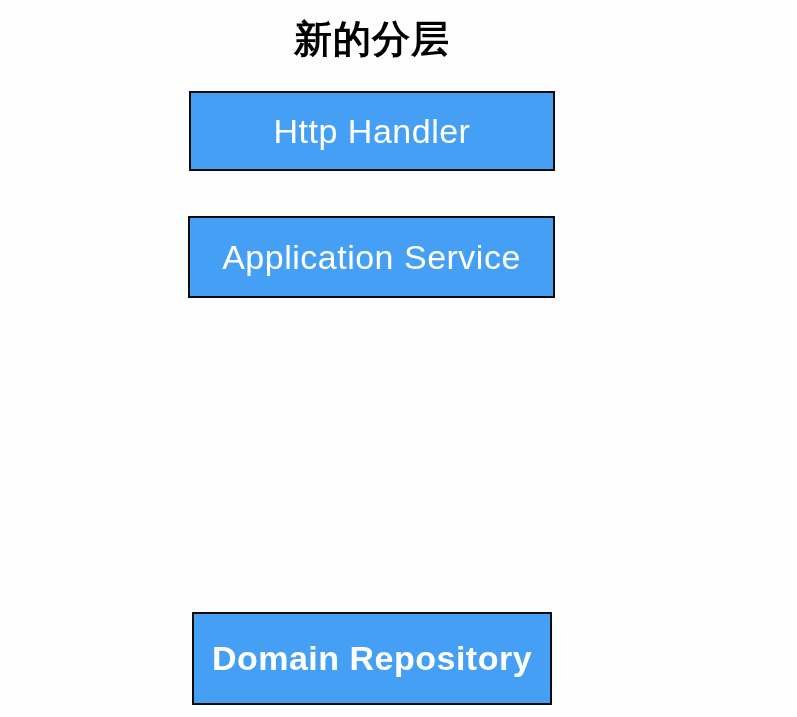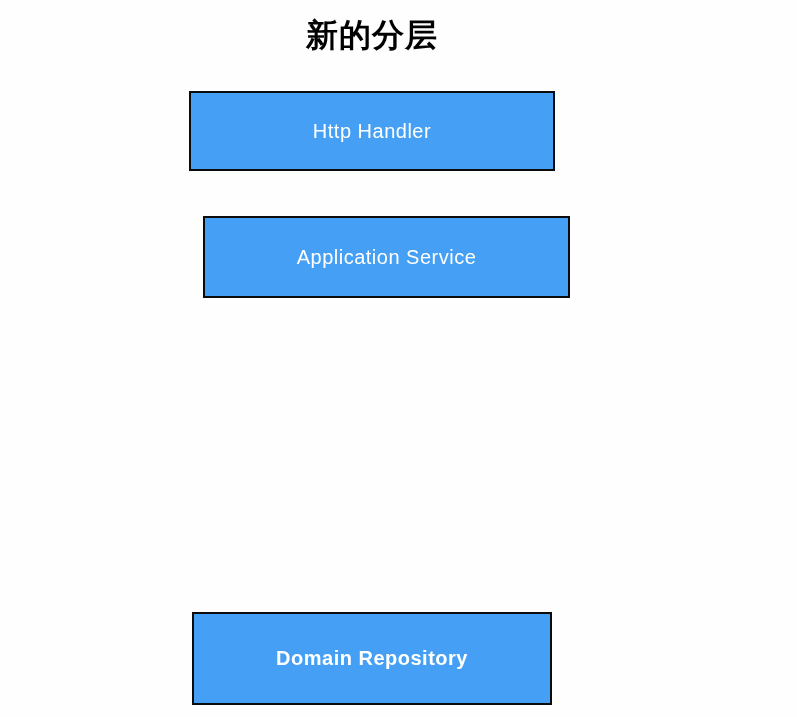--- a/index.html
+++ b/index.html
@@ -17,40 +17,40 @@
   .diagram {
     position: absolute;
     inset: 0;
   }
   .diagram-title {
     position: absolute;
     left: 188px;
     top: 14px;
     width: 368px;
     text-align: center;
-    font-size: 32px;
+    font-size: 38px;
     font-weight: 700;
     color: var(--title, #000000);
     letter-spacing: 1px;
   }
   .layer-box {
     position: absolute;
     box-sizing: border-box;
     background: var(--fill, #45a0f5);
     border: 2.5px solid var(--border, #0b0b0b);
     display: flex;
     align-items: center;
     justify-content: center;
     color: var(--text, #ffffff);
-    font-size: 20px;
+    font-size: 34px;
     font-weight: 400;
     letter-spacing: 0.5px;
   }
   .b0 { left: 189px; top: 91px;  width: 366px; height: 80px; }
-  .b1 { left: 188px; top: 216px; width: 367px; height: 82px; margin-left: 15px; }
+  .b1 { left: 188px; top: 216px; width: 367px; height: 82px; }
   .b2 { left: 190px; top: 346px; width: 362px; height: 92px; }
   .b3 { left: 191px; top: 479px; width: 361px; height: 92px; }
   .b4 { left: 192px; top: 612px; width: 360px; height: 93px; font-weight: bold; }
 </style>
 </head>
 <body>
 
 <div class="diagram">
   <div class="diagram-title">新的分层</div>
 

